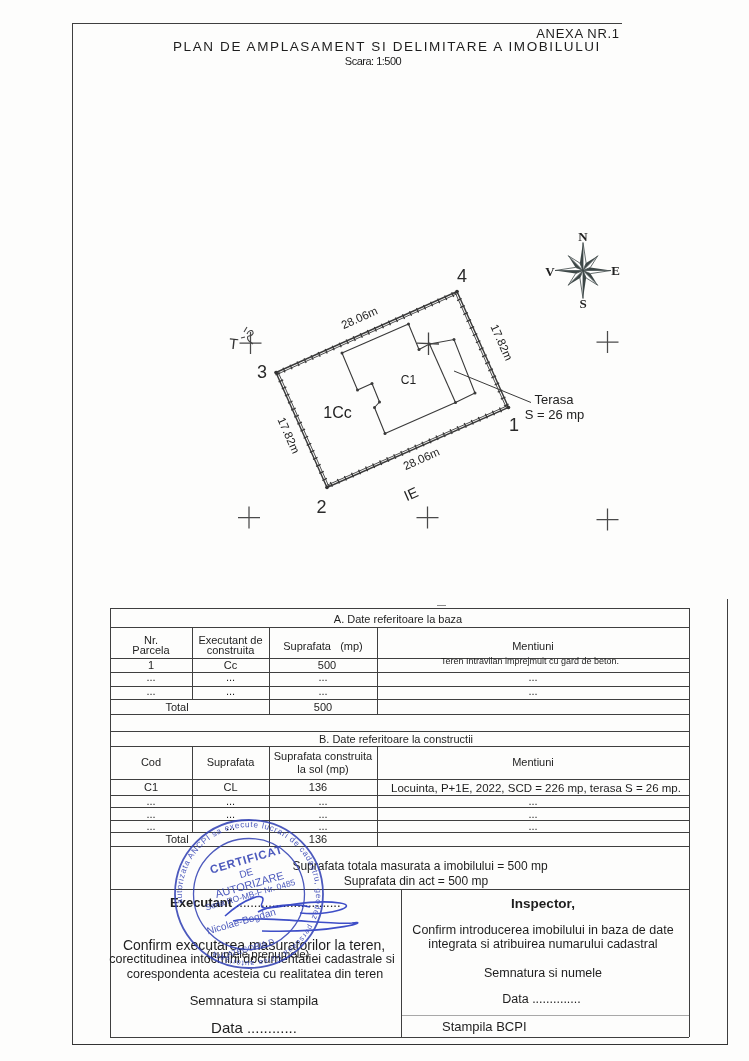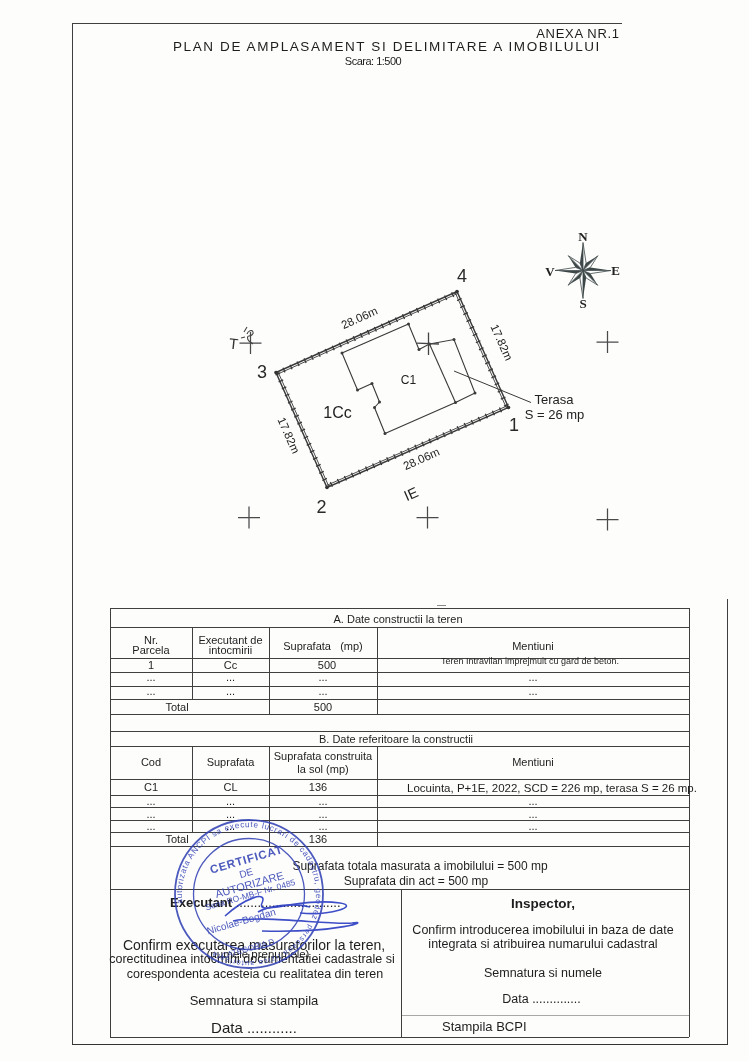--- a/index.html
+++ b/index.html
@@ -51,26 +51,26 @@
 <div class="vl" style="left:192px;top:627px;height:72px"></div>
 <div class="vl" style="left:192px;top:745.5px;height:86px"></div>
 <div class="vl" style="left:269px;top:627px;height:86.5px"></div>
 <div class="vl" style="left:269px;top:745.5px;height:100px"></div>
 <div class="vl" style="left:377px;top:627px;height:86.5px"></div>
 <div class="vl" style="left:377px;top:745.5px;height:100px"></div>
 <div class="vl" style="left:400.5px;top:888.5px;height:148.5px"></div>
 
 <div class="hl" style="left:437px;top:604.5px;width:9px;background:#8a8a8a"></div>
 
-<div class="t" style="left:398px;top:619px">A. Date constructii la teren</div>
+<div class="t" style="left:398px;top:619px">A. Date referitoare la baza</div>
 
 <div class="t" style="left:151px;top:639.5px">Nr.</div>
 <div class="t" style="left:151px;top:650px">Parcela</div>
 <div class="t" style="left:230.5px;top:639.5px">Executant de</div>
-<div class="t" style="left:230.5px;top:650px">intocmirii</div>
+<div class="t" style="left:230.5px;top:650px">construita</div>
 <div class="t" style="left:323px;top:645.5px">Suprafata&nbsp;&nbsp;&nbsp;(mp)</div>
 <div class="t" style="left:533px;top:645.5px">Mentiuni</div>
 
 <div class="t" style="left:151px;top:664.5px">1</div>
 <div class="t" style="left:230.5px;top:664.5px">Cc</div>
 <div class="t" style="left:327px;top:664.5px">500</div>
 <div class="t" style="left:530px;top:661px;font-size:9px">Teren Intravilan imprejmuit cu gard de beton.</div>
 
 <div class="t" style="left:151px;top:677px">...</div>
 <div class="t" style="left:230.5px;top:677px">...</div>
@@ -89,21 +89,21 @@
 
 <div class="t" style="left:151px;top:762px">Cod</div>
 <div class="t" style="left:230.5px;top:762px">Suprafata</div>
 <div class="t" style="left:323px;top:756px">Suprafata construita</div>
 <div class="t" style="left:323px;top:768.5px">la sol (mp)</div>
 <div class="t" style="left:533px;top:762px">Mentiuni</div>
 
 <div class="t" style="left:151px;top:786.5px">C1</div>
 <div class="t" style="left:230.5px;top:786.5px">CL</div>
 <div class="t" style="left:318px;top:786.5px">136</div>
-<div class="t" style="left:552px;top:788px;font-size:11.5px">Locuinta, P+1E, 2022, SCD = 226 mp, terasa S = 26 mp.</div>
+<div class="t" style="left:536px;top:788px;font-size:11.5px">Locuinta, P+1E, 2022, SCD = 226 mp, terasa S = 26 mp.</div>
 
 <div class="t" style="left:151px;top:801px">...</div>
 <div class="t" style="left:230.5px;top:801px">...</div>
 <div class="t" style="left:323px;top:801px">...</div>
 <div class="t" style="left:533px;top:801px">...</div>
 <div class="t" style="left:151px;top:813.5px">...</div>
 <div class="t" style="left:230.5px;top:813.5px">...</div>
 <div class="t" style="left:323px;top:813.5px">...</div>
 <div class="t" style="left:533px;top:813.5px">...</div>
 <div class="t" style="left:151px;top:825.5px">...</div>

